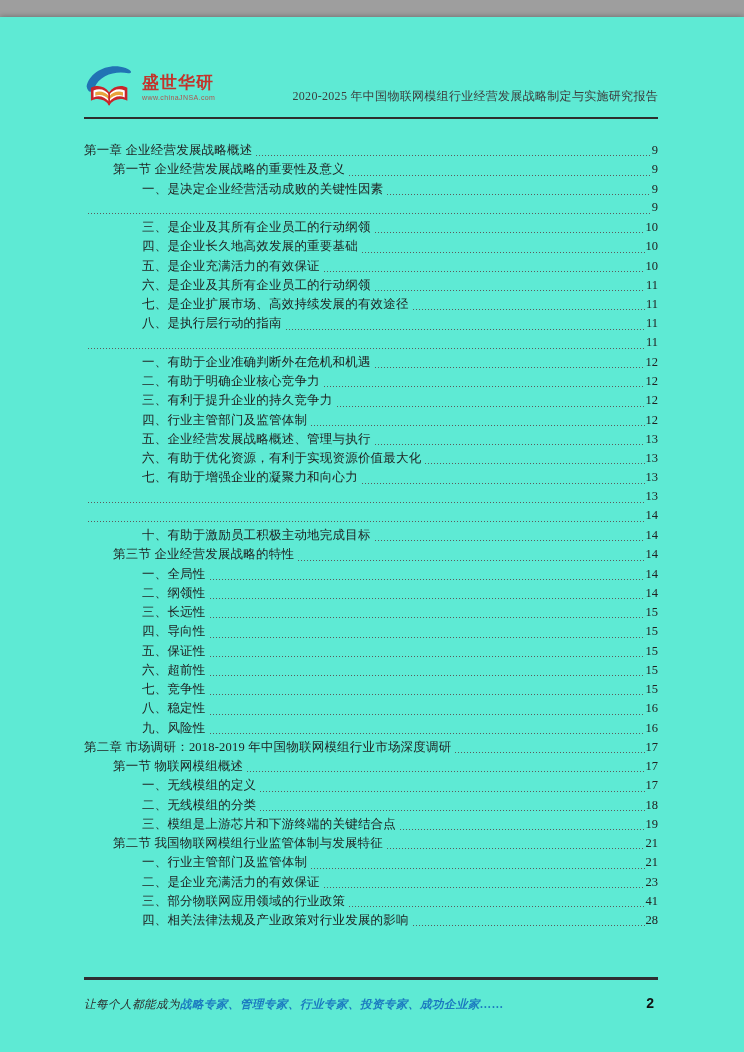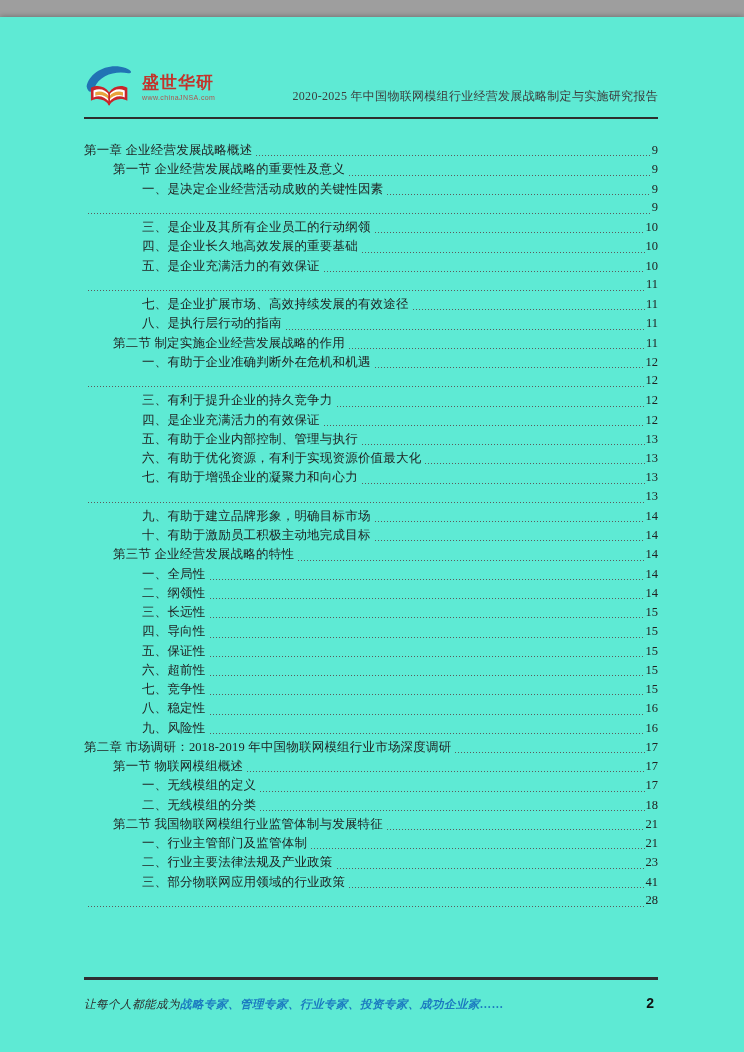--- a/index.html
+++ b/index.html
@@ -162,78 +162,78 @@
     <span class="toc-label">四、是企业长久地高效发展的重要基础</span>
     <span class="leader"></span>
     <span class="toc-page">10</span>
   </div>
         <div class="toc-row lvl-item">
     <span class="toc-label">五、是企业充满活力的有效保证</span>
     <span class="leader"></span>
     <span class="toc-page">10</span>
   </div>
         <div class="toc-row lvl-item">
+    <span class="toc-label">六、是企业及其所有企业员工的行动纲领</span>
     <span class="leader"></span>
     <span class="toc-page">11</span>
   </div>
         <div class="toc-row lvl-item">
     <span class="toc-label">七、是企业扩展市场、高效持续发展的有效途径</span>
     <span class="leader"></span>
     <span class="toc-page">11</span>
   </div>
         <div class="toc-row lvl-item">
     <span class="toc-label">八、是执行层行动的指南</span>
     <span class="leader"></span>
     <span class="toc-page">11</span>
   </div>
         <div class="toc-row lvl-section">
-    <span class="toc-label">第二节 制定实施企业经营发展战略的作用</span>
     <span class="leader"></span>
     <span class="toc-page">11</span>
   </div>
         <div class="toc-row lvl-item">
     <span class="toc-label">一、有助于企业准确判断外在危机和机遇</span>
     <span class="leader"></span>
     <span class="toc-page">12</span>
   </div>
         <div class="toc-row lvl-item">
+    <span class="toc-label">二、有助于明确企业核心竞争力</span>
     <span class="leader"></span>
     <span class="toc-page">12</span>
   </div>
         <div class="toc-row lvl-item">
     <span class="toc-label">三、有利于提升企业的持久竞争力</span>
     <span class="leader"></span>
     <span class="toc-page">12</span>
   </div>
         <div class="toc-row lvl-item">
-    <span class="toc-label">四、是企业充满活力的有效保证</span>
+    <span class="toc-label">四、行业主管部门及监管体制</span>
     <span class="leader"></span>
     <span class="toc-page">12</span>
   </div>
         <div class="toc-row lvl-item">
-    <span class="toc-label">五、有助于企业内部控制、管理与执行</span>
+    <span class="toc-label">五、企业经营发展战略概述、管理与执行</span>
     <span class="leader"></span>
     <span class="toc-page">13</span>
   </div>
         <div class="toc-row lvl-item">
     <span class="toc-label">六、有助于优化资源，有利于实现资源价值最大化</span>
     <span class="leader"></span>
     <span class="toc-page">13</span>
   </div>
         <div class="toc-row lvl-item">
     <span class="toc-label">七、有助于增强企业的凝聚力和向心力</span>
     <span class="leader"></span>
     <span class="toc-page">13</span>
   </div>
         <div class="toc-row lvl-item">
     <span class="leader"></span>
     <span class="toc-page">13</span>
   </div>
         <div class="toc-row lvl-item">
-    <span class="toc-label">九、有助于建立品牌形象，明确目标市场</span>
     <span class="leader"></span>
     <span class="toc-page">14</span>
   </div>
         <div class="toc-row lvl-item">
     <span class="toc-label">十、有助于激励员工积极主动地完成目标</span>
     <span class="leader"></span>
     <span class="toc-page">14</span>
   </div>
         <div class="toc-row lvl-section">
     <span class="toc-label">第三节 企业经营发展战略的特性</span>
@@ -298,41 +298,47 @@
         <div class="toc-row lvl-item">
     <span class="toc-label">一、无线模组的定义</span>
     <span class="leader"></span>
     <span class="toc-page">17</span>
   </div>
         <div class="toc-row lvl-item">
     <span class="toc-label">二、无线模组的分类</span>
     <span class="leader"></span>
     <span class="toc-page">18</span>
   </div>
+        <div class="toc-row lvl-item">
+    <span class="toc-label">三、模组是上游芯片和下游终端的关键结合点</span>
+    <span class="leader"></span>
+    <span class="toc-page">19</span>
+  </div>
         <div class="toc-row lvl-section">
     <span class="toc-label">第二节 我国物联网模组行业监管体制与发展特征</span>
     <span class="leader"></span>
     <span class="toc-page">21</span>
   </div>
         <div class="toc-row lvl-item">
     <span class="toc-label">一、行业主管部门及监管体制</span>
     <span class="leader"></span>
     <span class="toc-page">21</span>
   </div>
         <div class="toc-row lvl-item">
-    <span class="toc-label">二、行业主要法律法规及产业政策</span>
+    <span class="toc-label">二、是企业充满活力的有效保证</span>
     <span class="leader"></span>
     <span class="toc-page">23</span>
   </div>
         <div class="toc-row lvl-item">
     <span class="toc-label">三、部分物联网应用领域的行业政策</span>
     <span class="leader"></span>
     <span class="toc-page">41</span>
   </div>
         <div class="toc-row lvl-item">
+    <span class="toc-label">四、相关法律法规及产业政策对行业发展的影响</span>
     <span class="leader"></span>
     <span class="toc-page">28</span>
   </div>
       </nav>
   </div>
 
   <div class="footer">
     <div class="footer-rule"></div>
     <div class="footer-body">
       <div class="slogan"><span>让每个人都能成为</span><span class="hl">战略专家、管理专家、行业专家、投资专家、成功企业家……</span></div>

